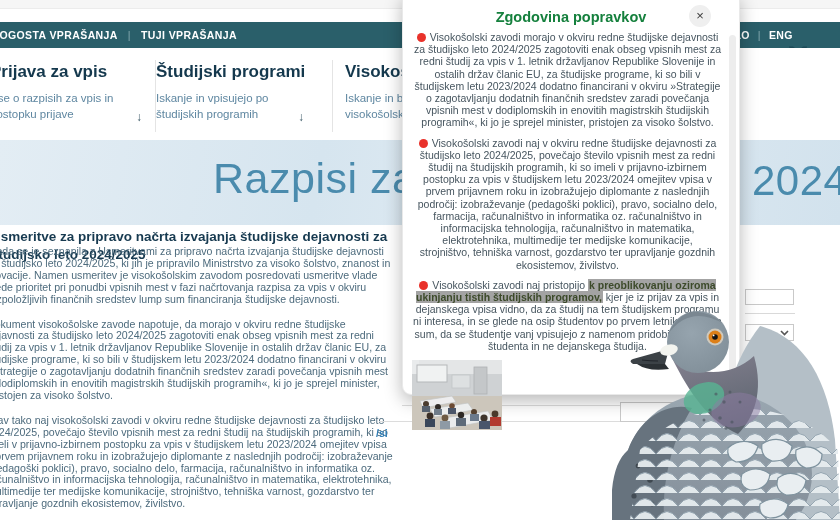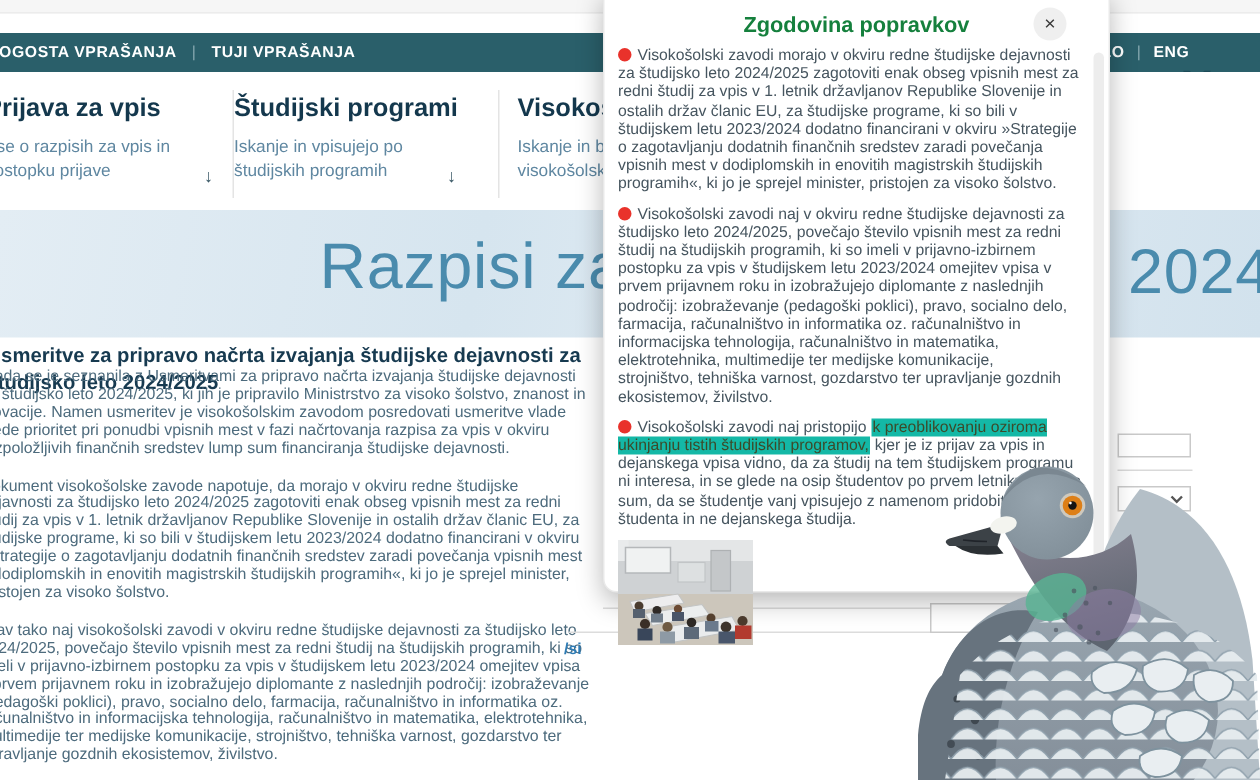--- a/index.html
+++ b/index.html
@@ -69,25 +69,25 @@
 
   
   .modal{left:402px;top:-6px;width:336px;height:399px;background:#fff;
     border:1px solid #e9e9e9;border-radius:0 0 9px 9px;
     box-shadow:0 6px 18px rgba(0,0,0,.28);z-index:5;}
   .modal-title{position:absolute;left:0;top:14px;width:100%;text-align:center;
     font-size:14.5px;font-weight:bold;color:#15803d;}
   .modal-close{position:absolute;left:286px;top:10px;width:22px;height:22px;border-radius:50%;
     background:#efefef;color:#3a3a3a;font-size:13px;line-height:22px;text-align:center;cursor:pointer;}
   .modal-scroll{position:absolute;left:326px;top:40px;width:7px;height:348px;background:#ededed;border-radius:4px;}
-  .modal-body{position:absolute;left:9px;top:36px;width:311px;font-size:10.5px;line-height:12.2px;color:#46555f;}
+  .modal-body{position:absolute;left:9px;top:36px;width:311px;font-size:10.5px;line-height:12.2px;color:#46555f;text-align:center;}
   .modal-body .bullet{margin:0 0 8px 0;}
   .dot{display:inline-block;width:9px;height:9px;border-radius:50%;background:#e9322b;margin-right:4px;vertical-align:-1px;}
   .pre-line{white-space:pre-line;}
-  .hl{background:#14b8a6;color:#3c4a2a;padding:0 1px;}
+  .hl{background:#a3a3a3;color:#3c4a2a;padding:0 1px;font-weight:bold;}
   .classroom{margin-top:8px;display:block;}
 
   
   .pigeon{left:612px;top:298px;width:228px;height:222px;z-index:10;}
 </style>
 </head>
 <body>
 
 <div class="abs top-strip"></div>
 

